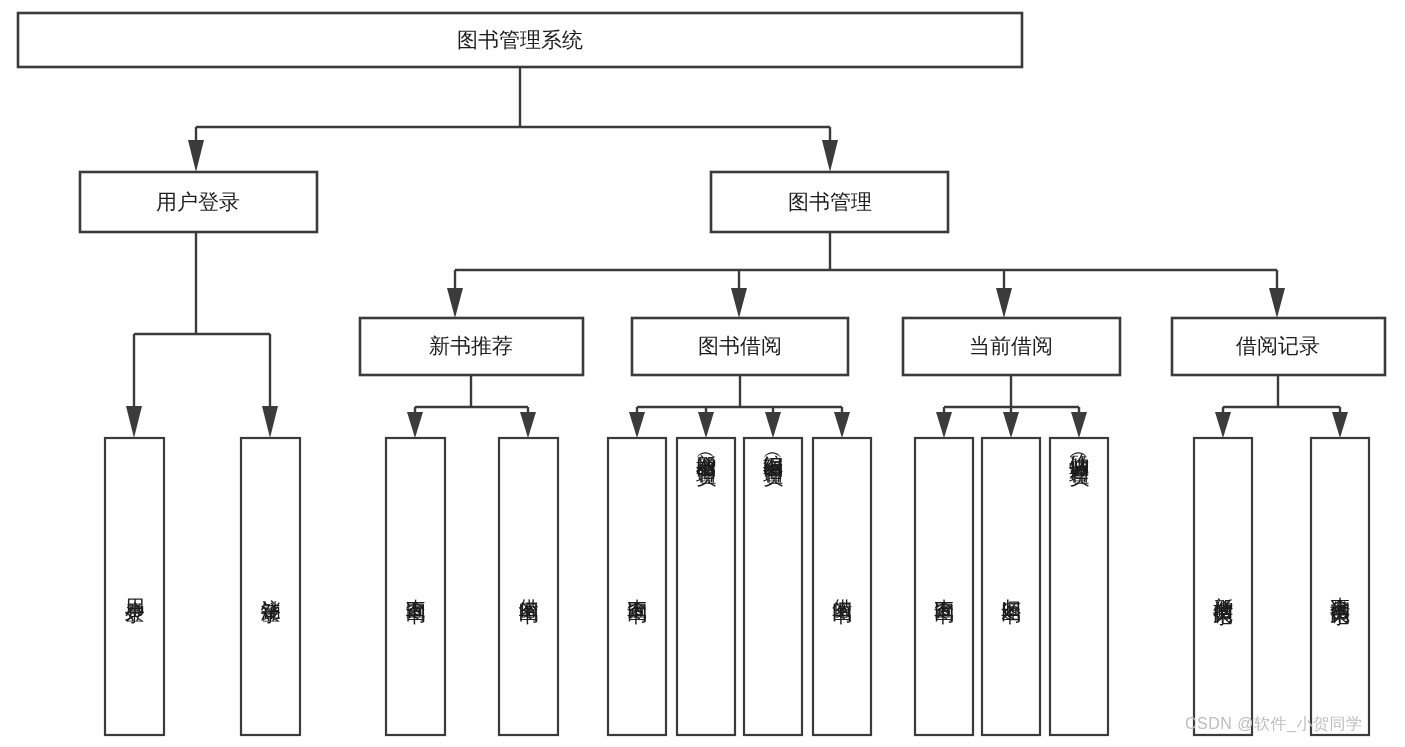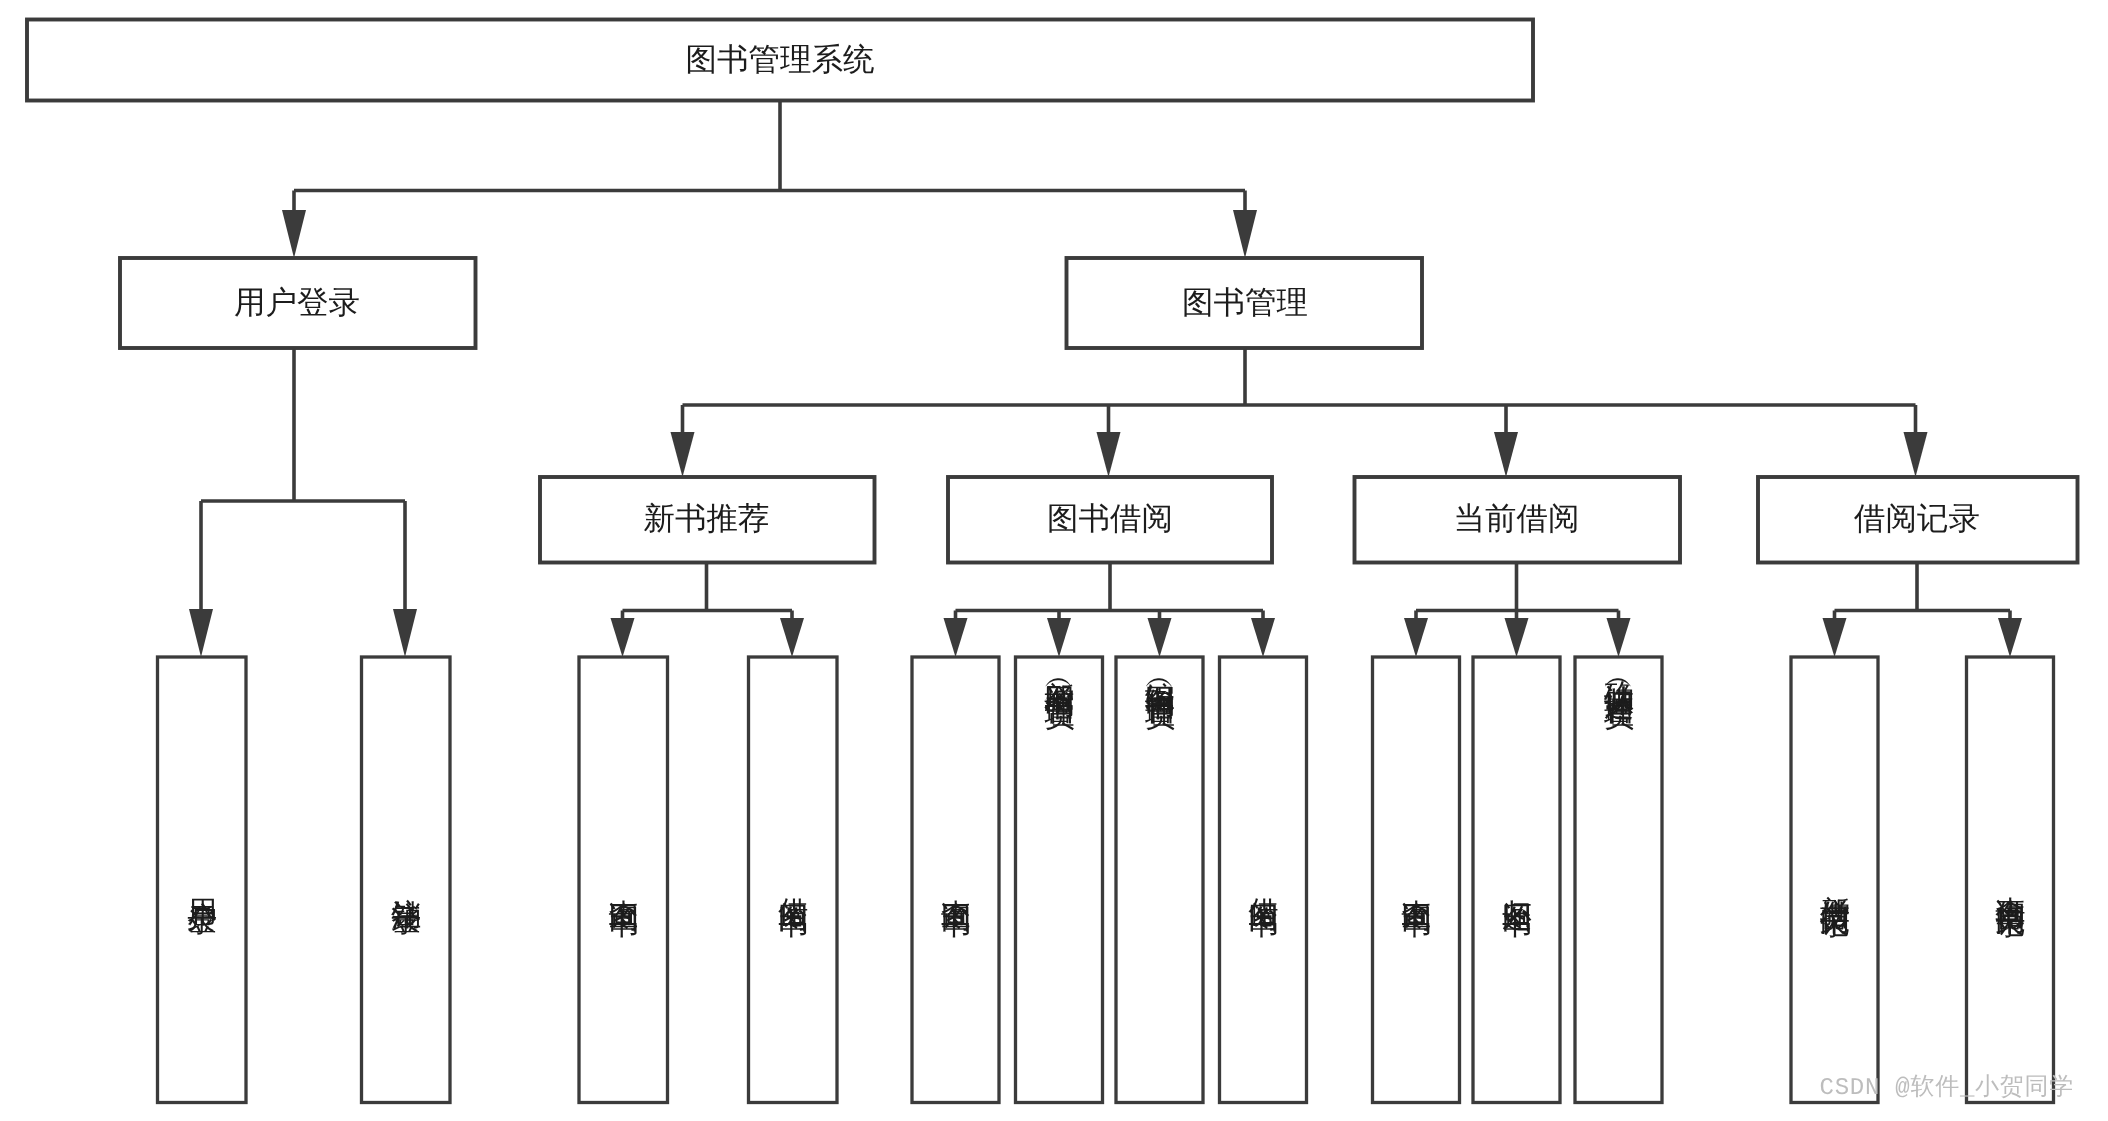--- a/index.html
+++ b/index.html
@@ -66,25 +66,25 @@
     font-family: "DejaVu Sans", "Liberation Sans", sans-serif;
     font-size: 20px;
     line-height: 1.08;
     letter-spacing: 2px;
     color: #1c1c1c;
     white-space: nowrap;
     text-align: center;
   }
   .watermark {
     position: absolute;
-    left: 1213px;
+    left: 1185px;
     top: 714px;
     color: #bdbdbd;
     font-size: 16px;
-    font-family: Liberation Mono, monospace;
+    font-family: Liberation Sans, sans-serif;
     letter-spacing: 0.5px;
     white-space: nowrap;
   }
 </style>
 </head>
 <body>
 
 <div id="diagram-root">
 
   <svg class="diagram-canvas" viewBox="0 0 1405 747">

